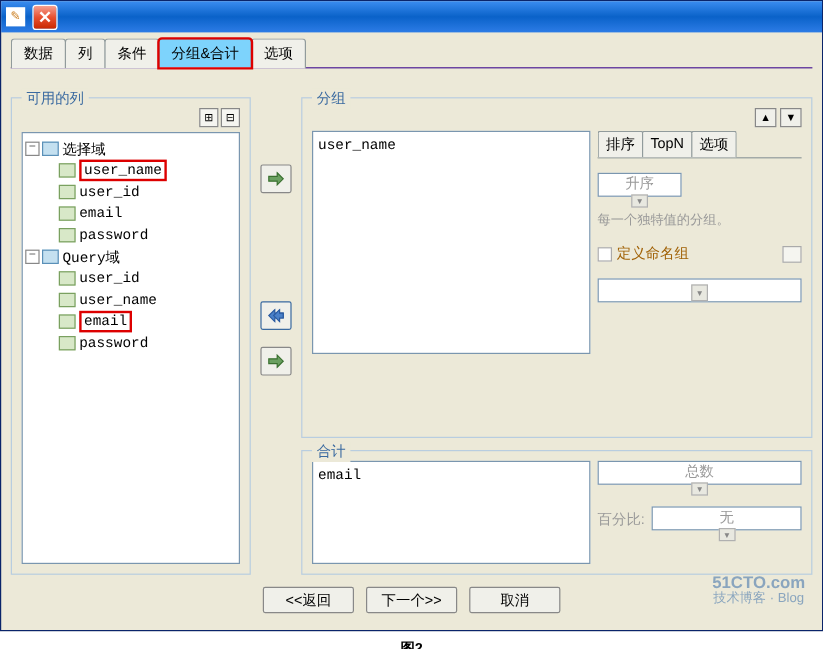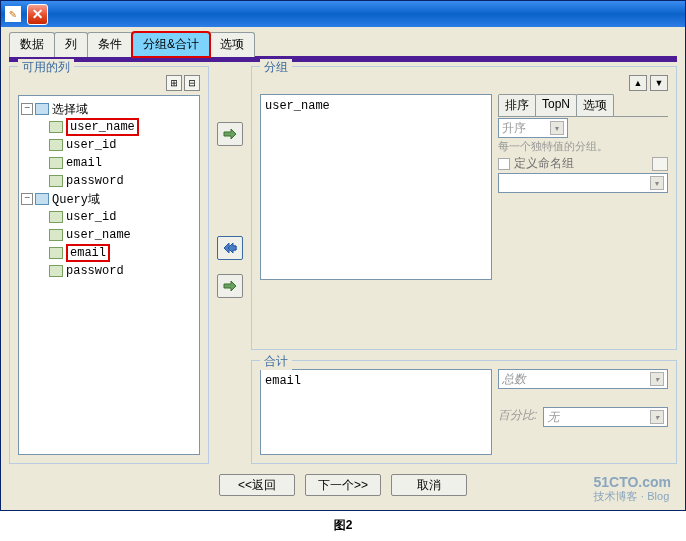--- a/index.html
+++ b/index.html
@@ -6,21 +6,21 @@
 body { font-family: "Microsoft YaHei", SimSun, Arial, sans-serif; font-size: 12px; background: #fff; }
 
 .window { width: 686px; border: 1px solid #0a246a; background: #ece9d8; position: relative; }
 .titlebar { height: 26px; background: linear-gradient(to bottom, #3a8cf0, #0a62c9, #2d7ce6); display: flex; align-items: center; padding: 0 4px; }
 .titlebar-icon { width: 16px; height: 16px; background: #fff; margin-right: 6px; display: inline-flex; align-items: center; justify-content: center; font-size: 10px; color: #c97a1a; }
 .titlebar-text { color: #fff; font-weight: bold; flex: 1; }
 .close-btn { width: 21px; height: 21px; background: linear-gradient(to bottom, #f5a090, #e85030, #c82800); border: 1px solid #fff; border-radius: 3px; display: flex; align-items: center; justify-content: center; color: #fff; font-weight: bold; font-size: 14px; cursor: pointer; }
 
 .content { padding: 4px 8px 8px; }
 
-.tabs { display: flex; border-bottom: 6px solid #4c1d95; margin-bottom: 4px; }
+.tabs { display: flex; border-bottom: 1px solid #4c1d95; margin-bottom: 24px; }
 .tab { padding: 3px 10px 3px; border: 1px solid #919b9c; border-bottom: none; background: #f0f0ea; margin-right: -1px; cursor: pointer; position: relative; top: 1px; border-radius: 3px 3px 0 0; }
 .tab.active { background: #7dd3fc; border-bottom: 1px solid #fff; z-index: 1; }
 .tab.highlighted { outline: 2px solid #dd0000; outline-offset: -1px; }
 
 .format-row { display: flex; gap: 200px; padding: 4px 0 8px; }
 .radio-group { display: flex; align-items: center; gap: 4px; }
 .radio-dot { width: 12px; height: 12px; border: 1px solid #7a7a7a; border-radius: 50%; display: inline-flex; align-items: center; justify-content: center; background: #fff; }
 .radio-dot.checked::after { content: ''; width: 6px; height: 6px; background: #4a8a00; border-radius: 50%; }
 
 .main-row { display: flex; gap: 8px; }
@@ -47,47 +47,47 @@
 .arrow-btn svg { width: 14px; height: 12px; }
 
 .right-panel { flex: 1; display: flex; flex-direction: column; gap: 10px; }
 
 .group-fieldset { flex: 1; }
 .group-top { display: flex; justify-content: flex-end; gap: 3px; margin-bottom: 3px; }
 .tiny-btn { width: 18px; height: 16px; border: 1px solid #888; background: #f0f0ea; display: inline-flex; align-items: center; justify-content: center; font-size: 9px; cursor: pointer; }
 
 .group-row { display: flex; gap: 6px; }
 .group-list { flex: 1; border: 1px solid #7a96af; background: #fff; height: 186px; padding: 4px; font-family: "Courier New", monospace; font-size: 12px; }
-.group-side { width: 170px; display: flex; flex-direction: column; gap: 1px; }
+.group-side { width: 170px; display: flex; flex-direction: column; gap: 12px; }
 
 .subtabs { display: flex; border-bottom: 1px solid #919b9c; }
 .subtab { padding: 2px 6px; border: 1px solid #919b9c; border-bottom: none; background: #f0f0ea; margin-right: -1px; font-size: 12px; cursor: pointer; border-radius: 2px 2px 0 0; }
 
-.select-box { width: 70px; height: 20px; border: 1px solid #7a96af; background: #fff; display: flex; align-items: center; justify-content: space-between; padding: 0 3px; color: #999; }
+.select-box { width: 70px; height: 20px; border: 1px solid #7a96af; background: #fff; display: flex; align-items: center; justify-content: space-between; padding: 0 3px; color: #999; flex-direction: column; }
 .select-box.full { width: 100%; }
 .select-arrow { width: 14px; height: 14px; border: 1px solid #b0b0b0; background: #e8e8e0; display: inline-flex; align-items: center; justify-content: center; font-size: 8px; color: #888; }
 
 .hint { color: #999; font-size: 11px; }
-.checkbox-row { display: flex; align-items: center; gap: 4px; color: #737373; font-size: 12px; }
+.checkbox-row { display: flex; align-items: center; gap: 4px; color: #a16207; font-size: 12px; }
 .checkbox-box { width: 12px; height: 12px; border: 1px solid #aaa; background: #fff; }
 .side-row { display: flex; align-items: center; gap: 6px; }
 .edit-icon { width: 16px; height: 14px; border: 1px solid #aaa; background: #f5f5f0; margin-left: auto; }
 
 .total-fieldset { }
 .total-row { display: flex; gap: 6px; }
 .total-list { flex: 1; border: 1px solid #7a96af; background: #fff; height: 86px; padding: 4px; font-family: "Courier New", monospace; font-size: 12px; }
 .total-side { width: 170px; display: flex; flex-direction: column; gap: 18px; }
-.total-side-row { display: flex; align-items: flex-start; gap: 6px; color: #999; font-style: italic; }
+.total-side-row { display: flex; align-items: flex-end; gap: 6px; color: #999; }
 .total-side-row .select-box { flex: 1; }
 
 .footer { display: flex; justify-content: center; gap: 10px; padding: 10px 0 6px; position: relative; }
 .btn { min-width: 76px; height: 22px; border: 1px solid #888; background: #f0f0ea; border-radius: 2px; display: flex; align-items: center; justify-content: center; cursor: pointer; padding: 0 8px; }
 .btn.highlighted { outline: 2px solid #dd0000; outline-offset: 1px; }
 
-.watermark { position: absolute; right: 6px; bottom: 0; color: #799aba; font-size: 11px; text-align: left; line-height: 1.1; opacity: 0.85; pointer-events: none; }
+.watermark { position: absolute; right: 6px; bottom: 12px; color: #799aba; font-size: 11px; text-align: center; line-height: 1.1; opacity: 0.85; pointer-events: none; }
 .watermark .big { font-size: 14px; font-weight: bold; }
 
 .caption { text-align: center; font-weight: bold; padding: 6px 0; }
 </style>
 </head>
 <body>
 
 <div class="window">
   <div class="titlebar">
     <span class="titlebar-icon">✎</span>

